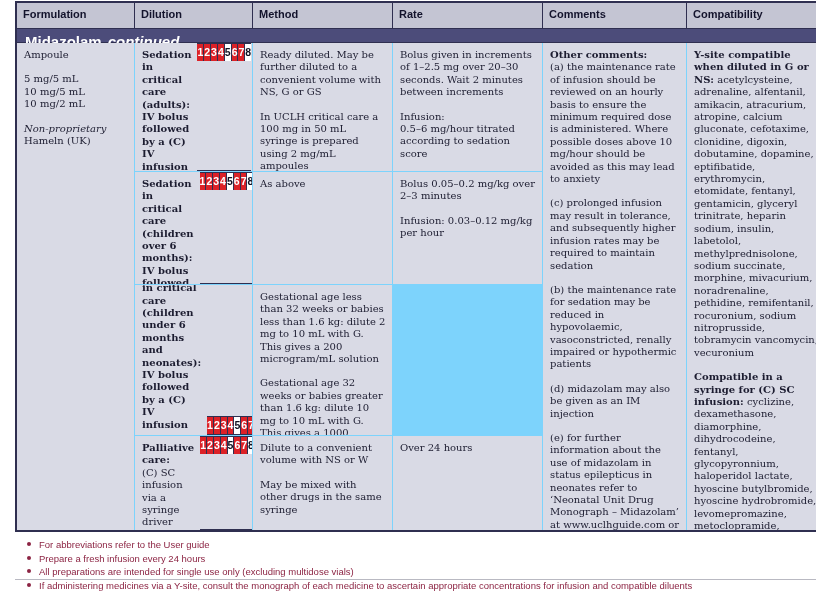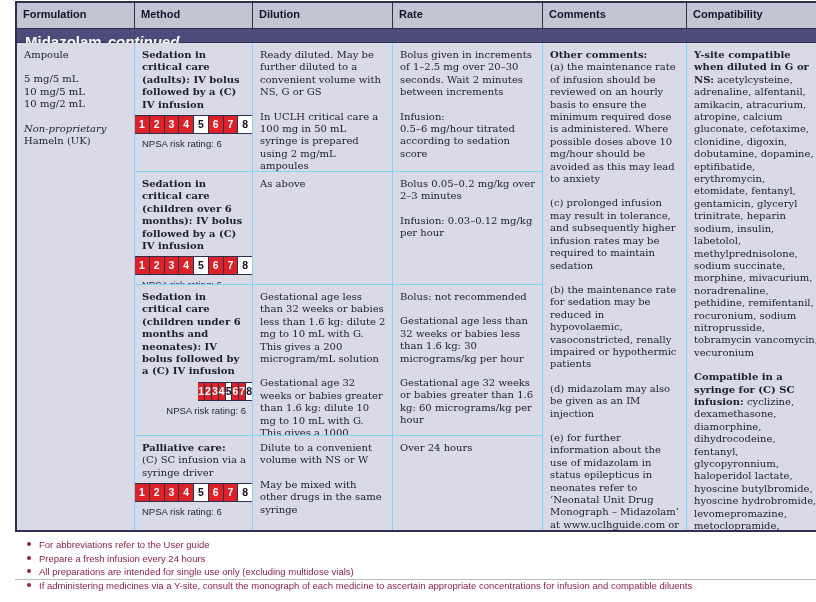--- a/index.html
+++ b/index.html
@@ -31,21 +31,21 @@
   .pad  { padding: 6px 6px 4px 7px; }
   .cell p { margin: 0; white-space: pre-line; }
   .cell p + p { margin-top: 12px; }
   .span4 { grid-row: span 4; }
 
   .bold { font-weight: bold; text-align: center; }
   .italic { font-style: italic; }
   .block { display: block; }
 
   
-  .mcell { display: flex; flex-direction: column; padding: 0; }
+  .mcell { display: flex; padding: 0; }
   .mtext { padding: 6px 6px 4px 7px; font-weight: bold; }
   .mtext .rest { font-weight: normal; }
   .riskrow { display: flex; border-top: 1px solid #2f2f50; border-bottom: 1px solid #2f2f50; }
   .rbox { flex: 1 1 0; height: 17px; text-align: center;
           font-family: "Liberation Sans", sans-serif; font-weight: bold; font-size: 10.5px;
           line-height: 17px; border-right: 1px solid #2f2f50; }
   .rbox:last-child { border-right: none; }
   .rbox.red { background: #dc2127; color: #ffffff; }
   .rbox.white { background: #ffffff; color: #111122; }
   .npsa { padding: 4px 6px 0 7px; font-family: "Liberation Sans", sans-serif;
@@ -63,22 +63,22 @@
             margin: 3px 8px 0 2px; flex: 0 0 4px; }
 </style>
 </head>
 <body>
 
 <div class="sheet">
   <div class="tablewrap">
 
     <div class="thead">
       <div class="th">Formulation</div>
+      <div class="th">Dilution</div>
       <div class="th">Method</div>
-      <div class="th">Dilution</div>
       <div class="th">Rate</div>
       <div class="th">Comments</div>
       <div class="th">Compatibility</div>
     </div>
 
     <div class="band">
       <span>Midazolam</span><span class="cont">continued</span>
     </div>
 
     <div class="tbody">
@@ -163,25 +163,20 @@
             <span class="rbox red">6</span>
             <span class="rbox red">7</span>
             <span class="rbox white">8</span>
         </div>
         <div class="npsa">NPSA risk rating: 6</div>
       </div>
       <div class="cell pad" style="grid-column:3; grid-row:3;">
         <p>Gestational age less than 32 weeks or babies less than 1.6 kg: dilute 2 mg to 10 mL with G. This gives a 200 microgram/mL solution</p>
         <p>Gestational age 32 weeks or babies greater than 1.6 kg: dilute 10 mg to 10 mL with G. This gives a 1000 microgram/mL solution</p>
       </div>
-      <div class="cell pad" style="grid-column:4; grid-row:3;">
-        <p>Bolus: not recommended</p>
-        <p>Gestational age less than 32 weeks or babies less than 1.6 kg: 30 micrograms/kg per hour</p>
-        <p>Gestational age 32 weeks or babies greater than 1.6 kg: 60 micrograms/kg per hour</p>
-      </div>
 
       <div class="cell mcell" style="grid-column:2; grid-row:4;">
         <div class="mtext"><span>Palliative care:</span><span class="rest block">(C) SC infusion via a syringe driver</span></div>
         <div class="riskrow">
           <span class="rbox red">1</span>
             <span class="rbox red">2</span>
             <span class="rbox red">3</span>
             <span class="rbox red">4</span>
             <span class="rbox white">5</span>
             <span class="rbox red">6</span>

